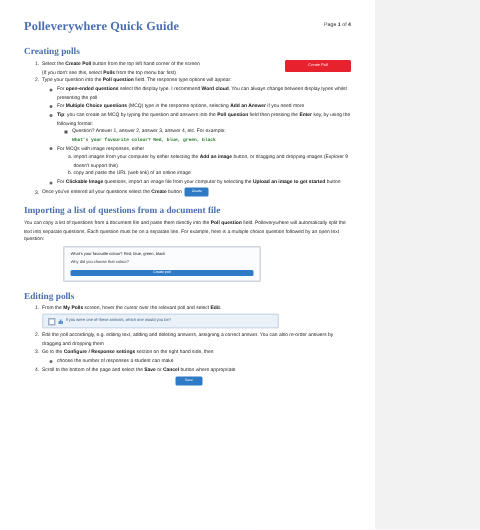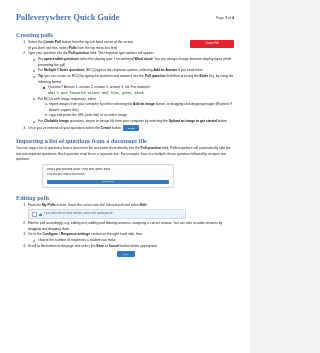--- a/index.html
+++ b/index.html
@@ -11,21 +11,21 @@
   }
   .page{
     position:absolute;left:0;top:0;
     width:250px;height:353px;
     background:#ffffff;
     box-sizing:border-box;
     padding:14px 16px 0 16px;
   }
   
   .doc-header{
-    display:flex;align-items:center;justify-content:space-between;
+    display:flex;align-items:flex-start;justify-content:space-between;
     margin-bottom:9px;
   }
   .doc-title{
     font-family:"Liberation Serif", serif;
     font-size:8.2px;font-weight:bold;color:#4a6fb0;
     letter-spacing:.1px;line-height:1;
   }
   .page-num{
     font-family:"Liberation Sans", sans-serif;
     font-size:3.5px;color:#333;white-space:nowrap;

